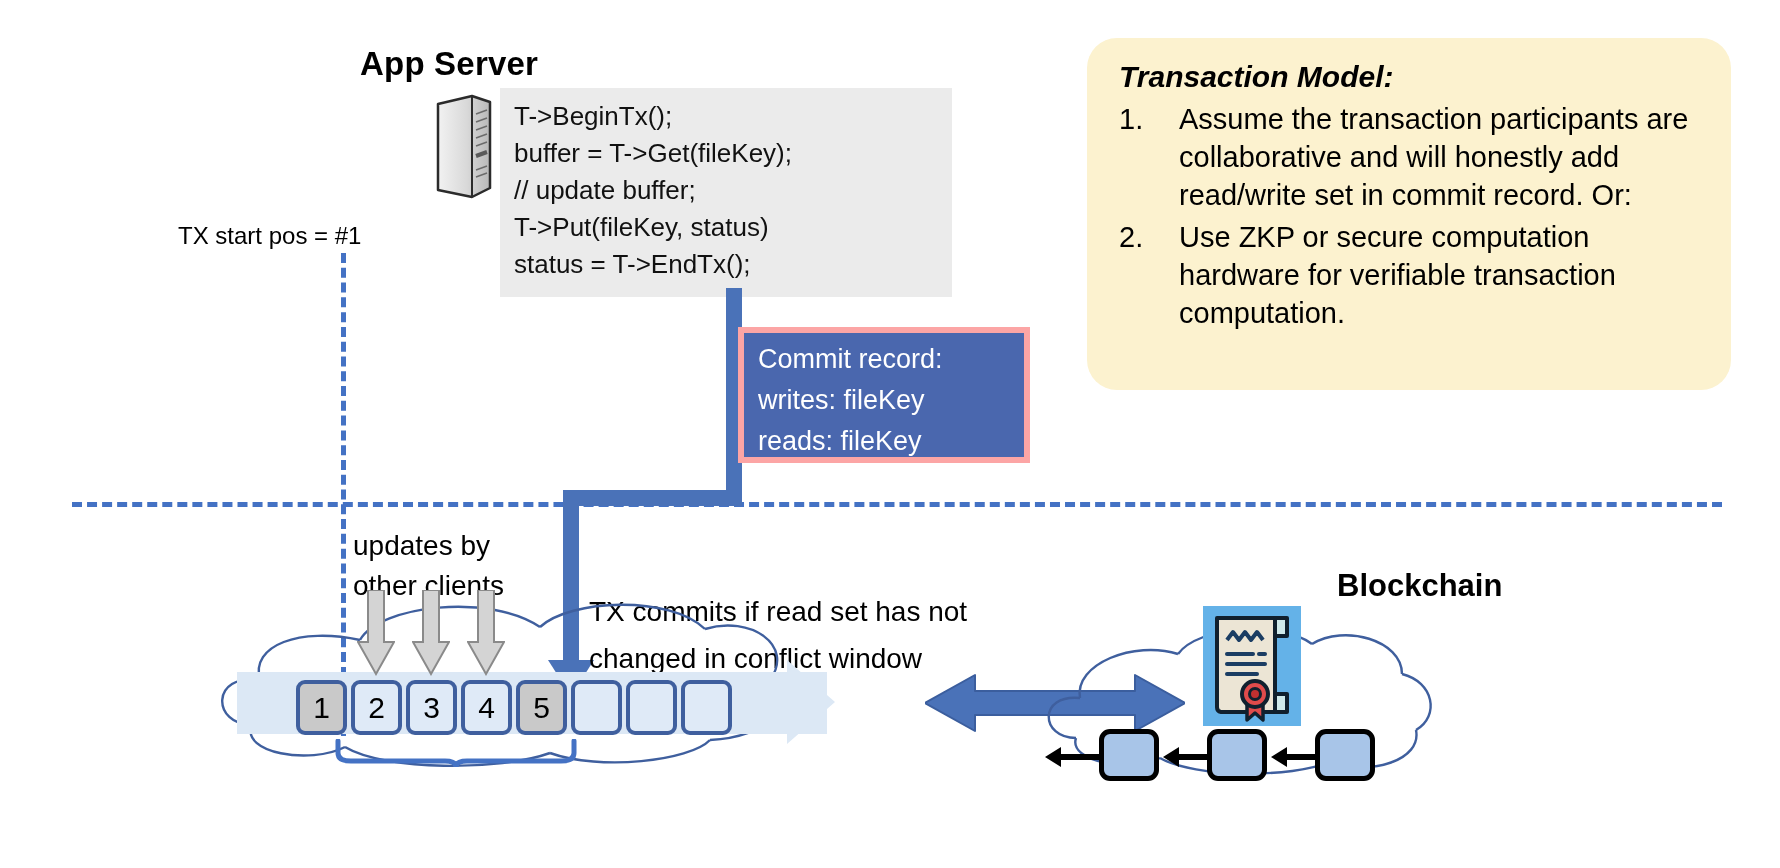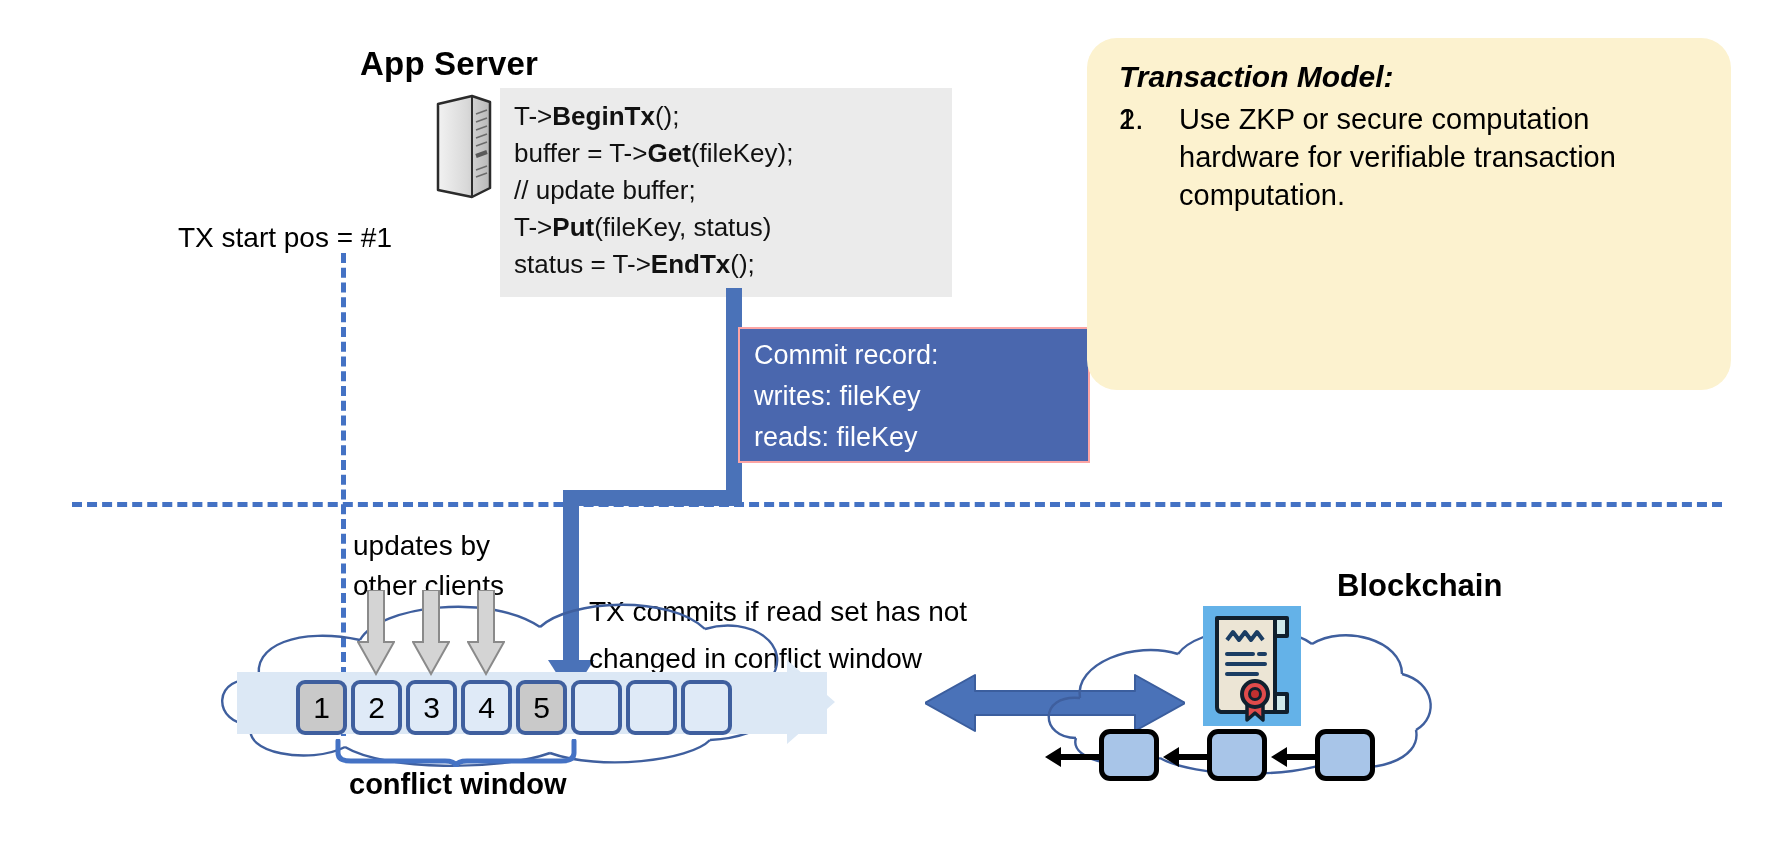--- a/index.html
+++ b/index.html
@@ -37,49 +37,49 @@
     background: #ebebeb;
     padding: 10px 14px 14px 14px;
     box-sizing: border-box;
   }
   #code-box .line {
     font-size: 26px;
     line-height: 37px;
     white-space: pre;
     color: #111;
   }
-  #code-box .line b { font-weight: bold; }
+  #code-box .line b { font-weight: normal; }
 
   
   #tx-start-label {
     left: 178px; top: 222px;
-    font-size: 28px;
+    font-size: 24px;
     white-space: nowrap;
   }
 
   
   #tx-start-dash {
     left: 341px; top: 253px;
     width: 0; height: 483px;
     border-left: 5px dashed #4472c4;
   }
 
   
   #separator-dash {
     left: 72px; top: 502px;
     width: 1650px; height: 0;
     border-top: 5px dashed #4472c4;
   }
 
   
   #commit-record-box {
     left: 738px; top: 327px;
-    width: 352px; height: 136px;
+    width: 292px; height: 136px;
     background: #4a67ae;
-    border: 2px solid #fca5a5;
+    border: 6px solid #fca5a5;
     box-sizing: border-box;
     padding: 6px 0 0 14px;
   }
   #commit-record-box .line {
     color: #ffffff;
     font-size: 27px;
     line-height: 41px;
     white-space: pre;
   }
 
@@ -274,20 +274,21 @@
     <div class="line">Commit record:</div>
     <div class="line">writes: fileKey</div>
     <div class="line">reads: fileKey</div>
   </div>
 
   <div class="abs" id="tx-model-box">
     <div id="tx-model-title">Transaction Model:</div>
     <ol>
       <li>
         <span class="num">1.</span>
+        <span>Assume the transaction participants are collaborative and will honestly add read/write set in commit record.  Or:</span>
       </li>
       <li>
         <span class="num">2.</span>
         <span>Use ZKP or secure computation hardware for verifiable transaction computation.</span>
       </li>
     </ol>
   </div>
 
   <div class="abs" id="updates-label">
     <div>updates by</div>
@@ -346,21 +347,20 @@
     <svg width="38" height="86" viewBox="0 0 38 86">
       <path d="M11,0 L27,0 L27,52 L37,52 L19,84 L1,52 L11,52 Z" fill="#d4d4d4" stroke="#8a8a8a" stroke-width="2"></path>
     </svg>
   </div>
 
   <div class="abs" id="conflict-brace">
     <svg width="242" height="28" viewBox="0 0 242 28">
       <path d="M3,2 L3,14 C3,20 9,22 16,22 L110,22 C117,22 121,24 121,28 C121,24 125,22 132,22 L226,22 C233,22 239,20 239,14 L239,2" fill="none" stroke="#4472c4" stroke-width="5" stroke-linecap="round"></path>
     </svg>
   </div>
-  <div class="abs" id="conflict-window-label">conflict window</div>
 
   <div class="abs" id="exchange-arrow">
     <svg width="260" height="62" viewBox="0 0 260 62">
       <path d="M0,31 L50,3 L50,19 L210,19 L210,3 L260,31 L210,59 L210,43 L50,43 L50,59 Z" fill="#4a72b8" stroke="#3b5e9e" stroke-width="2" stroke-linejoin="round"></path>
     </svg>
   </div>
 
   <div class="abs" id="bc-cloud">
     <svg width="410" height="160" viewBox="0 0 410 160">
       <g fill="none" stroke="#3f5f9e" stroke-width="2.4">

